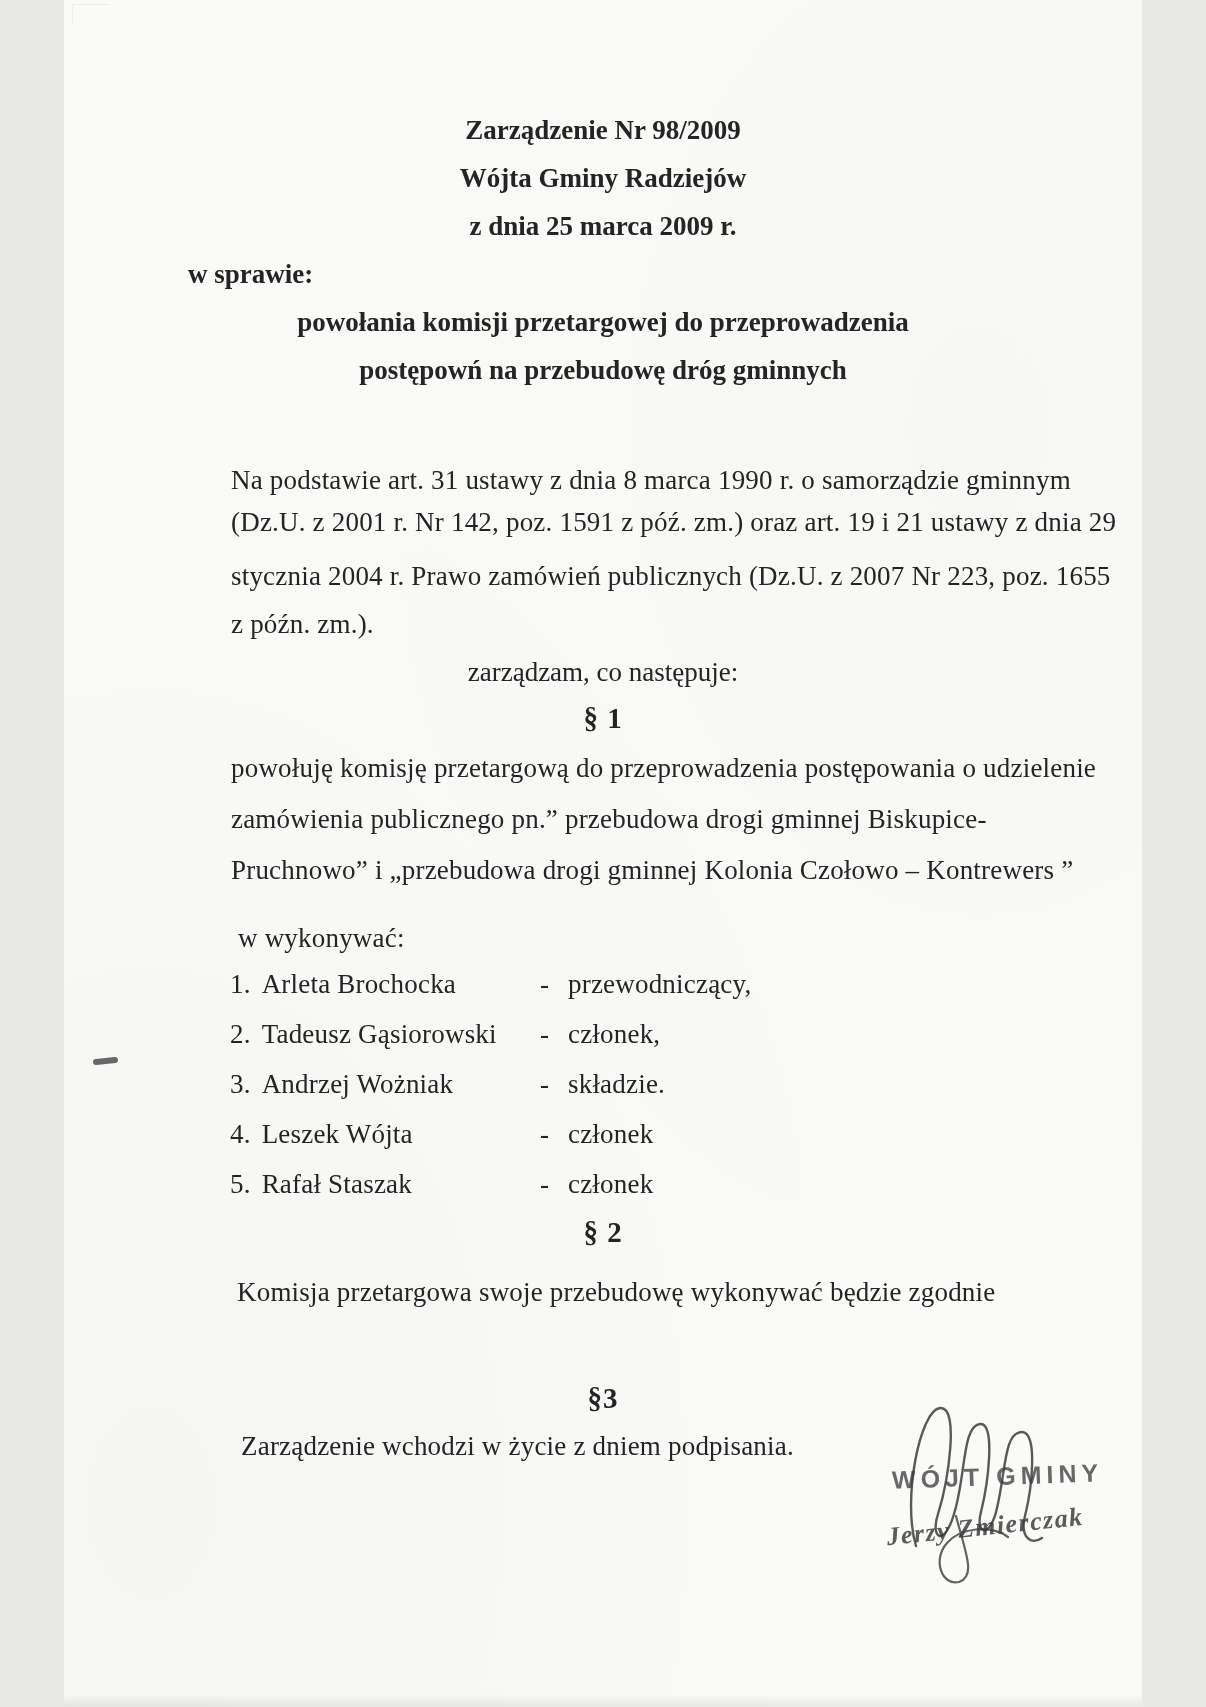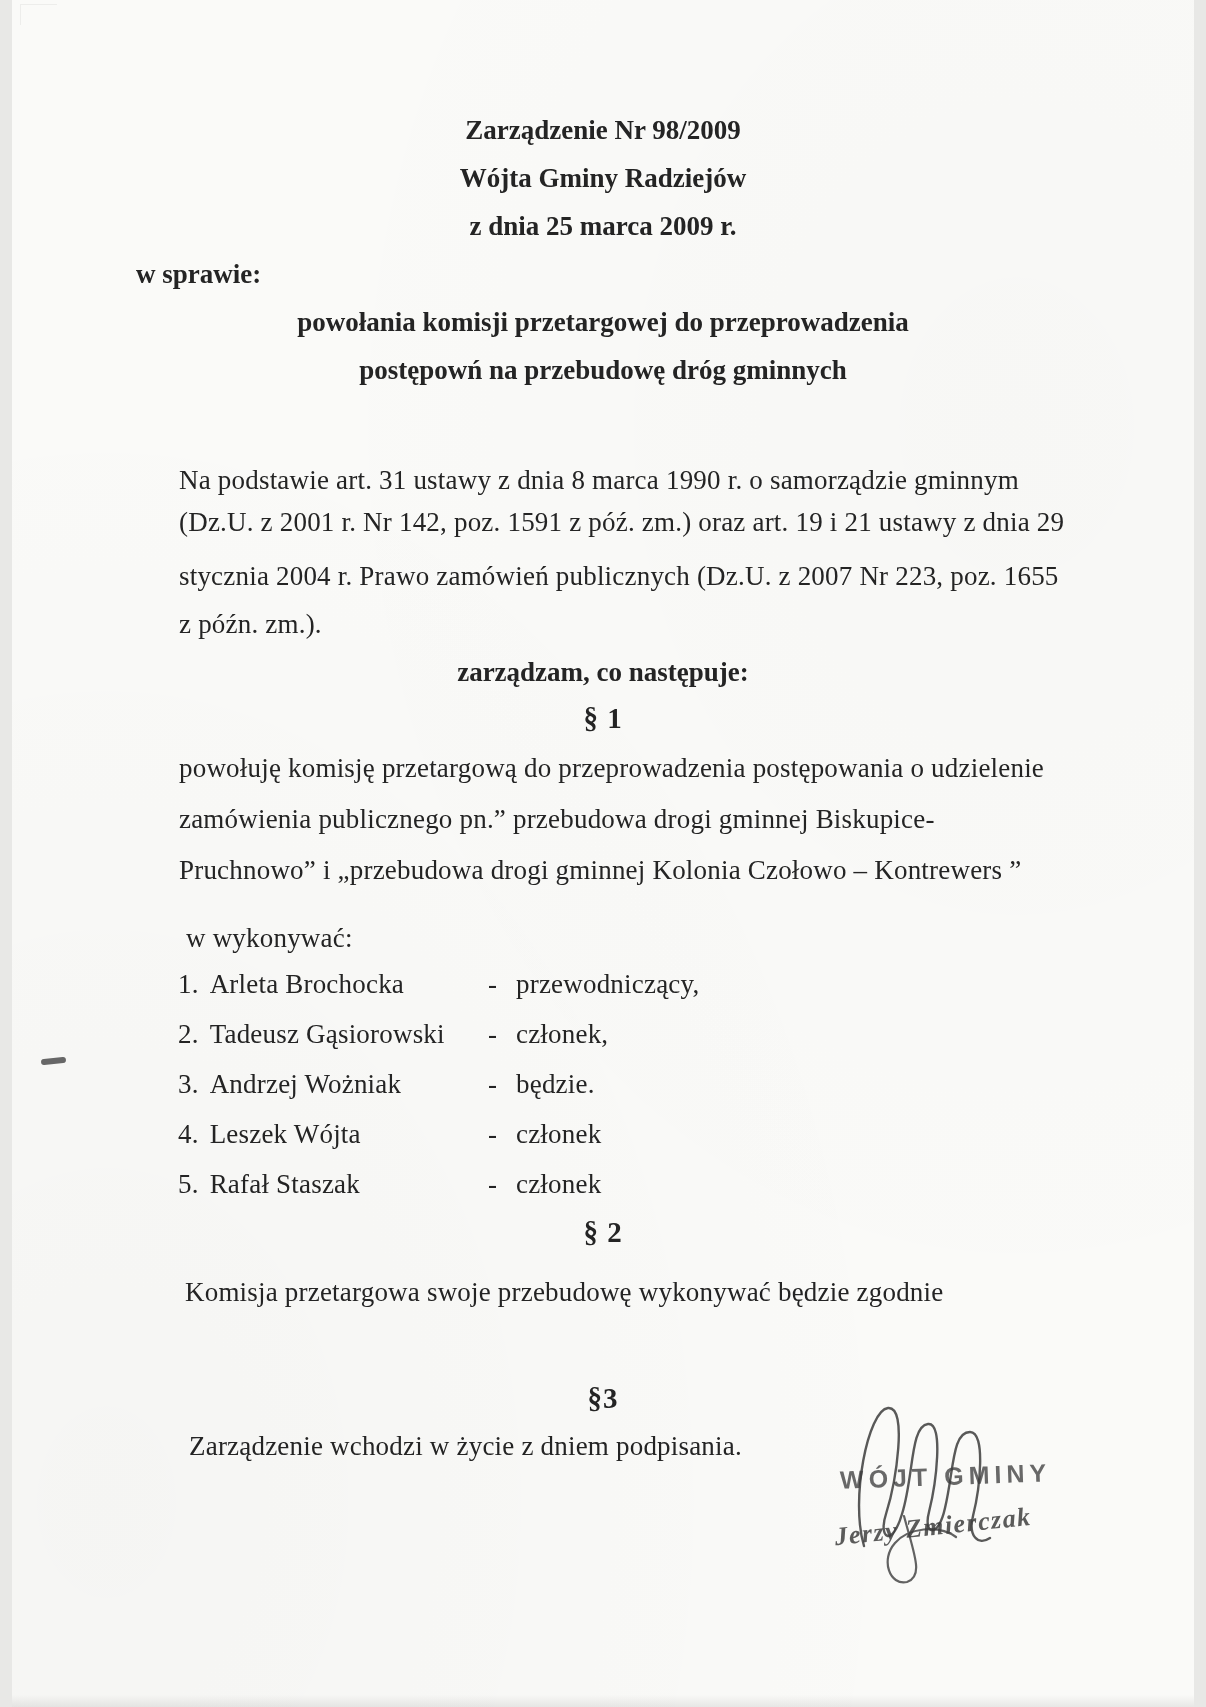--- a/index.html
+++ b/index.html
@@ -1,29 +1,29 @@
 <!DOCTYPE html>
 <html><head>
 <meta charset="utf-8">
 <style>
   html,body{margin:0;padding:0;background:#e8e8e6;}
   .page{
     position:relative;
-    width:1182px;height:1707px;
+    width:1078px;height:1707px;
     margin:0 auto;
     overflow:hidden;
     font-family:"Liberation Serif", serif;
     color:#242424;
     background:
       radial-gradient(ellipse at 85% 25%, rgba(0,0,0,0.012), transparent 55%),
       radial-gradient(ellipse at 8% 88%, rgba(0,0,0,0.02), transparent 55%),
       #fafaf8;
   }
   .ln{position:absolute;font-size:27px;white-space:nowrap;line-height:1.25;}
-  .center{left:0;width:100%;text-align:center;font-weight:bold;}
+  .center{left:0;width:100%;text-align:center;}
   .bold{font-weight:bold;}
   .para-heading{font-size:29px;font-weight:bold;letter-spacing:1px;}
   .body-text{letter-spacing:0.2px;margin-left:47px;}
   
   .member-row{position:absolute;left:166px;display:flex;font-size:27px;letter-spacing:0.2px;}
   .m-left{width:310px;display:flex;}
   .m-num{margin-right:11px;}
   .m-sep{width:28px;}
   
   .stamp-office{
@@ -99,21 +99,21 @@
       </span>
     <span class="m-sep">-</span>
     <span>członek,</span>
   </div>
   <div class="member-row" style="top:1069px">
     <span class="m-left">
         <span class="m-num">3.</span>
         <span>Andrzej Wożniak</span>
       </span>
     <span class="m-sep">-</span>
-    <span>będzie.</span>
+    <span>składzie.</span>
   </div>
   <div class="member-row" style="top:1119px">
     <span class="m-left">
         <span class="m-num">4.</span>
         <span>Leszek Wójta</span>
       </span>
     <span class="m-sep">-</span>
     <span>członek</span>
   </div>
   <div class="member-row" style="top:1169px">

